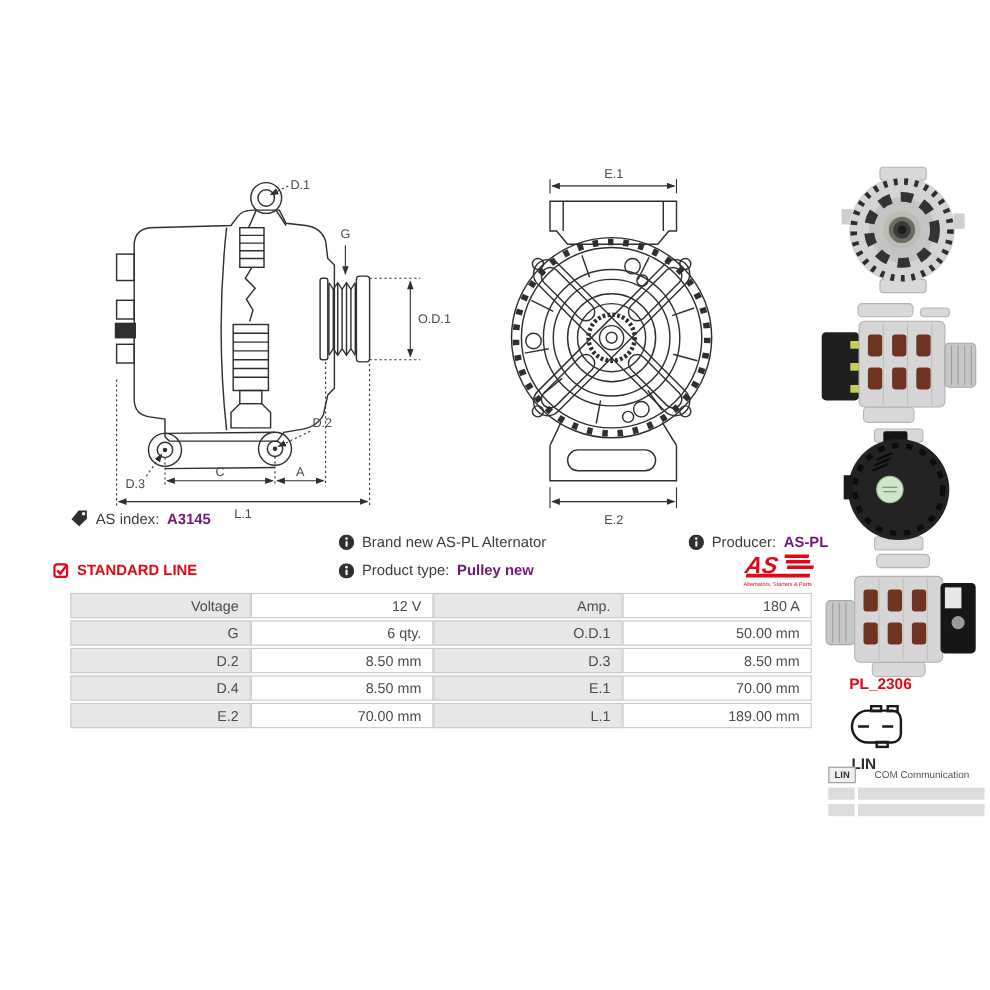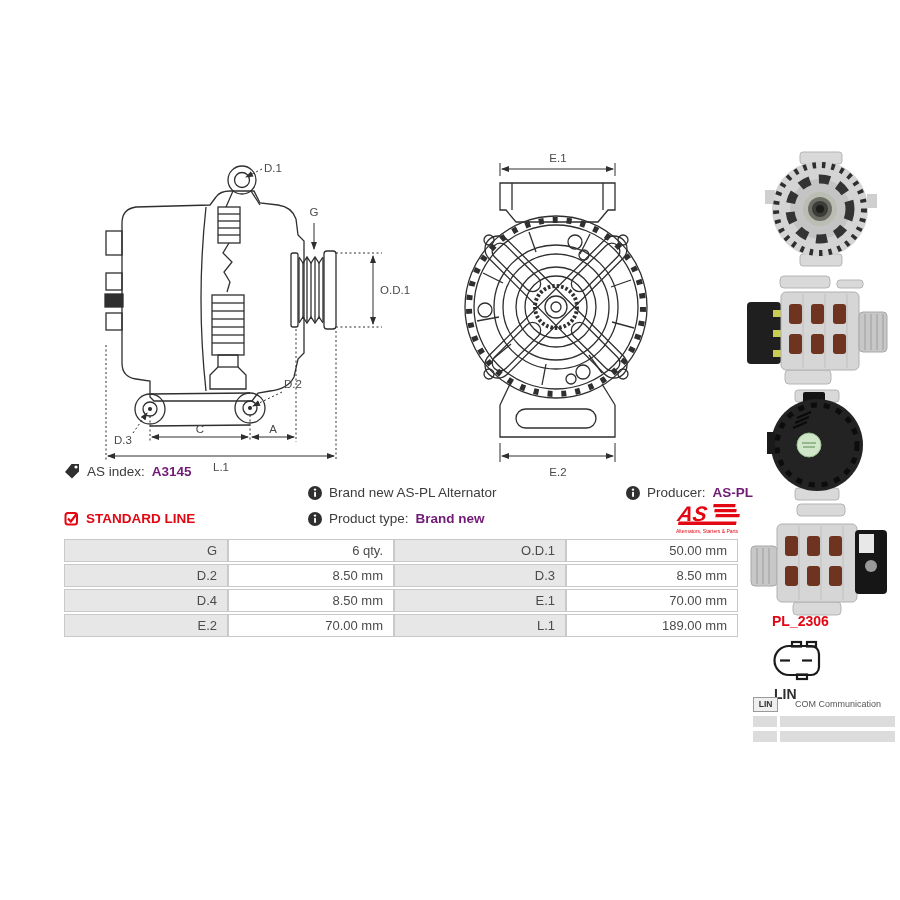--- a/index.html
+++ b/index.html
@@ -278,21 +278,21 @@
 
   <div class="info-item" style="left:64px;top:463px">
     <svg width="16" height="16" viewBox="0 0 16 16">
       <path d="M1,9 L8,15.5 L15,8.5 L15,1 L7.5,1 Z" fill="#2f2f2f"></path>
       <circle cx="12" cy="4" r="1.6" fill="#ffffff"></circle>
     </svg>
     <span>AS index:</span>
       <b>A3145</b>
   </div>
 
-  <div class="info-item" style="left:64px;top:511px">
+  <div class="info-item" style="left:48px;top:511px">
     <svg width="15" height="15" viewBox="0 0 15 15">
       <rect x="1.5" y="2" width="11.5" height="11.5" rx="2.5" fill="none" stroke="#e30613" stroke-width="2"></rect>
       <polyline points="4,7.5 6.8,10.5 13,2.5" fill="none" stroke="#e30613" stroke-width="2.2"></polyline>
     </svg>
     <span class="red-bold">STANDARD LINE</span>
   </div>
 
   <div class="info-item" style="left:308px;top:485px">
     <svg width="14" height="14" viewBox="0 0 14 14">
       <circle cx="7" cy="7" r="7" fill="#2f2f2f"></circle>
@@ -302,21 +302,21 @@
     <span>Brand new AS-PL Alternator</span>
   </div>
 
   <div class="info-item" style="left:308px;top:511px">
     <svg width="14" height="14" viewBox="0 0 14 14">
       <circle cx="7" cy="7" r="7" fill="#2f2f2f"></circle>
       <circle cx="7" cy="3.6" r="1.2" fill="#fff"></circle>
       <rect x="6.1" y="5.8" width="1.9" height="5.2" rx="0.9" fill="#fff"></rect>
     </svg>
     <span>Product type:</span>
-      <b>Brand new</b>
+      <b>Pulley new</b>
   </div>
 
   <div class="info-item" style="left:626px;top:485px">
     <svg width="14" height="14" viewBox="0 0 14 14">
       <circle cx="7" cy="7" r="7" fill="#2f2f2f"></circle>
       <circle cx="7" cy="3.6" r="1.2" fill="#fff"></circle>
       <rect x="6.1" y="5.8" width="1.9" height="5.2" rx="0.9" fill="#fff"></rect>
     </svg>
     <span>Producer:</span>
       <b>AS-PL</b>
@@ -334,20 +334,26 @@
   </svg>
 
   <table class="spec">
     <colgroup>
         <col style="width:164px">
         <col style="width:166px">
         <col style="width:172px">
         <col style="width:172px">
       </colgroup>
     <tbody>
+      <tr>
+        <td class="lbl">Voltage</td>
+        <td class="val">12 V</td>
+        <td class="lbl">Amp.</td>
+        <td class="val">180 A</td>
+      </tr>
       <tr>
         <td class="lbl">G</td>
         <td class="val">6 qty.</td>
         <td class="lbl">O.D.1</td>
         <td class="val">50.00 mm</td>
       </tr>
       <tr>
         <td class="lbl">D.2</td>
         <td class="val">8.50 mm</td>
         <td class="lbl">D.3</td>

